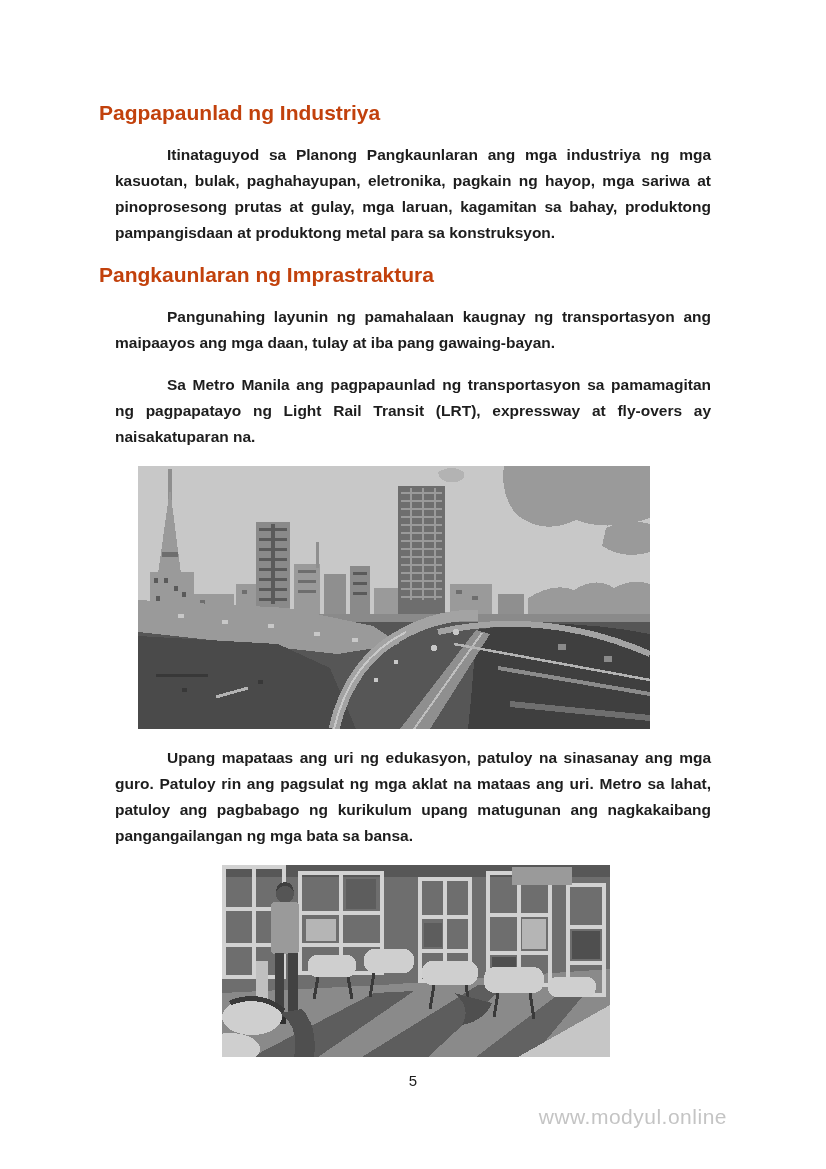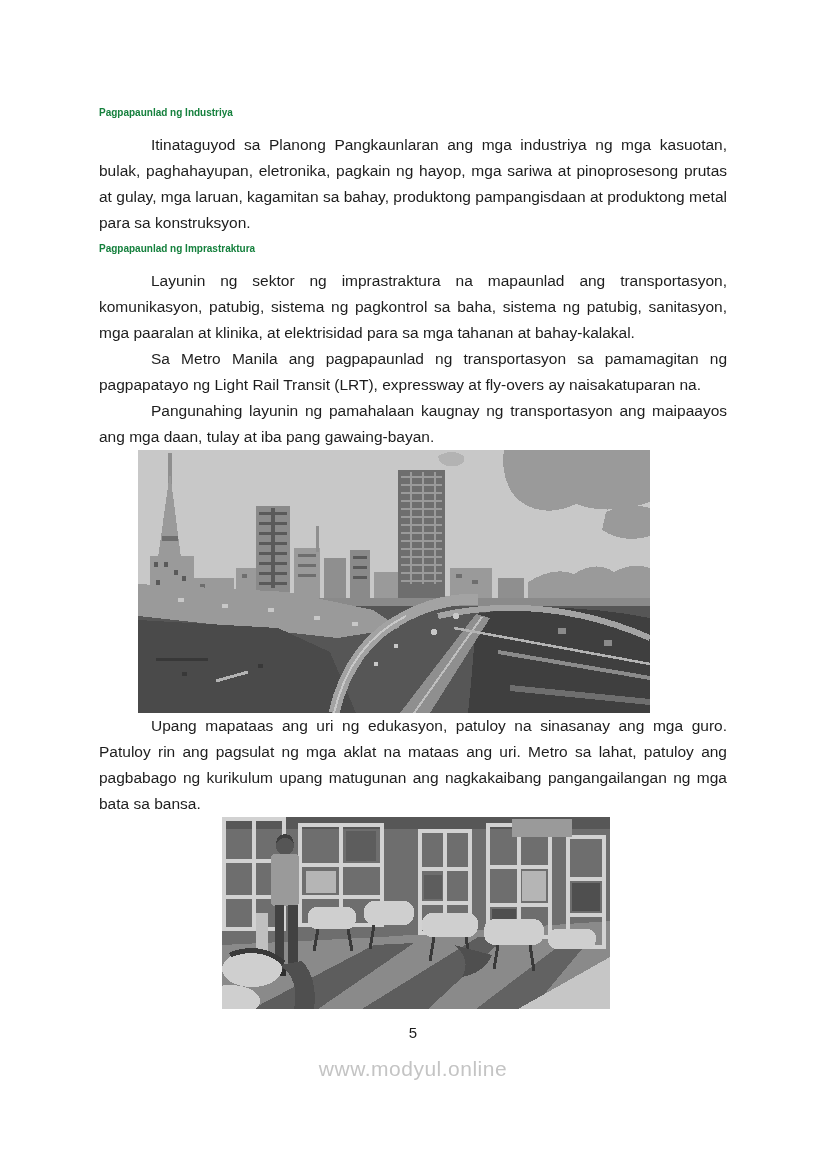--- a/index.html
+++ b/index.html
@@ -8,56 +8,55 @@
     width:826px;height:1169px;
     background:#ffffff;
     box-sizing:border-box;
     padding:100px 99px 0 99px;
     font-family:"Liberation Sans",sans-serif;
     font-size:15.5px;line-height:26px;color:#1d1d1d;
     overflow:hidden;
   }
   section{margin:0;}
   h2.heading{
-    font-size:10px;font-weight:bold;line-height:26px;
-    margin:0 0 6px 0;color:#15803d;
+    font-size:21px;font-weight:bold;line-height:26px;
+    margin:0 0 6px 0;color:#c2410c;
   }
   h2.heading.after-figure{margin-top:30px;}
   p.body-para{
-    margin:0;text-align:justify;text-indent:52px;
+    margin:16px;text-align:justify;text-indent:52px;font-weight:bold;
   }
   figure{margin:0;padding:0;}
   figure.fig-city{width:512px;height:263px;margin-left:39px;}
   figure.fig-classroom{width:388px;height:192px;margin-left:123px;}
   figure svg{display:block;}
   .page-number{
     margin-top:12px;text-align:center;
     font-size:15px;line-height:24px;color:#1d1d1d;
   }
   .watermark{
-    margin-top:12px;text-align:center;
+    margin-top:12px;text-align:right;
     font-size:21px;line-height:24px;color:#c4c4c4;
     letter-spacing:0.5px;
   }
 </style>
 </head>
 <body>
 
 <div class="page">
 
   <section>
     <h2 class="heading">Pagpapaunlad ng Industriya</h2>
     <p class="body-para">Itinataguyod sa Planong Pangkaunlaran ang mga industriya ng mga kasuotan, bulak, paghahayupan, eletronika, pagkain ng hayop, mga sariwa at pinoprosesong prutas at gulay, mga laruan, kagamitan sa bahay, produktong pampangisdaan at produktong metal para sa konstruksyon.</p>
   </section>
 
   <section>
-    <h2 class="heading">Pagpapaunlad ng Imprastraktura</h2>
-    <p class="body-para">Layunin ng sektor ng imprastraktura na mapaunlad ang transportasyon, komunikasyon, patubig, sistema ng pagkontrol sa baha, sistema ng patubig, sanitasyon, mga paaralan at klinika, at elektrisidad para sa mga tahanan at bahay-kalakal.</p>
+    <h2 class="heading">Pangkaunlaran ng Imprastraktura</h2>
+    <p class="body-para">Pangunahing layunin ng pamahalaan kaugnay ng transportasyon ang maipaayos ang mga daan, tulay at iba pang gawaing-bayan.</p>
     <p class="body-para">Sa Metro Manila ang pagpapaunlad ng transportasyon sa pamamagitan ng pagpapatayo ng Light Rail Transit (LRT), expressway at fly-overs ay naisakatuparan na.</p>
-    <p class="body-para">Pangunahing layunin ng pamahalaan kaugnay ng transportasyon ang maipaayos ang mga daan, tulay at iba pang gawaing-bayan.</p>
 
     <figure class="fig-city">
       <svg viewBox="0 0 512 263" width="512" height="263" shape-rendering="crispEdges" role="img" aria-label="Grayscale posterized photo of a city skyline with a TV tower, tall buildings and a curving expressway interchange">
 
         <rect x="0" y="0" width="512" height="263" fill="#c8c8c8"></rect>
 
         <path d="M358 0 L512 0 L512 52 Q470 66 438 54 Q404 70 378 48 Q362 28 366 0 Z" fill="#9a9a9a"></path>
         <path d="M468 62 Q490 52 512 58 L512 86 Q486 94 464 80 Z" fill="#9a9a9a"></path>
         <path d="M300 6 q14 -8 26 0 q2 8 -8 10 q-16 2 -18 -10z" fill="#b3b3b3"></path>
 

